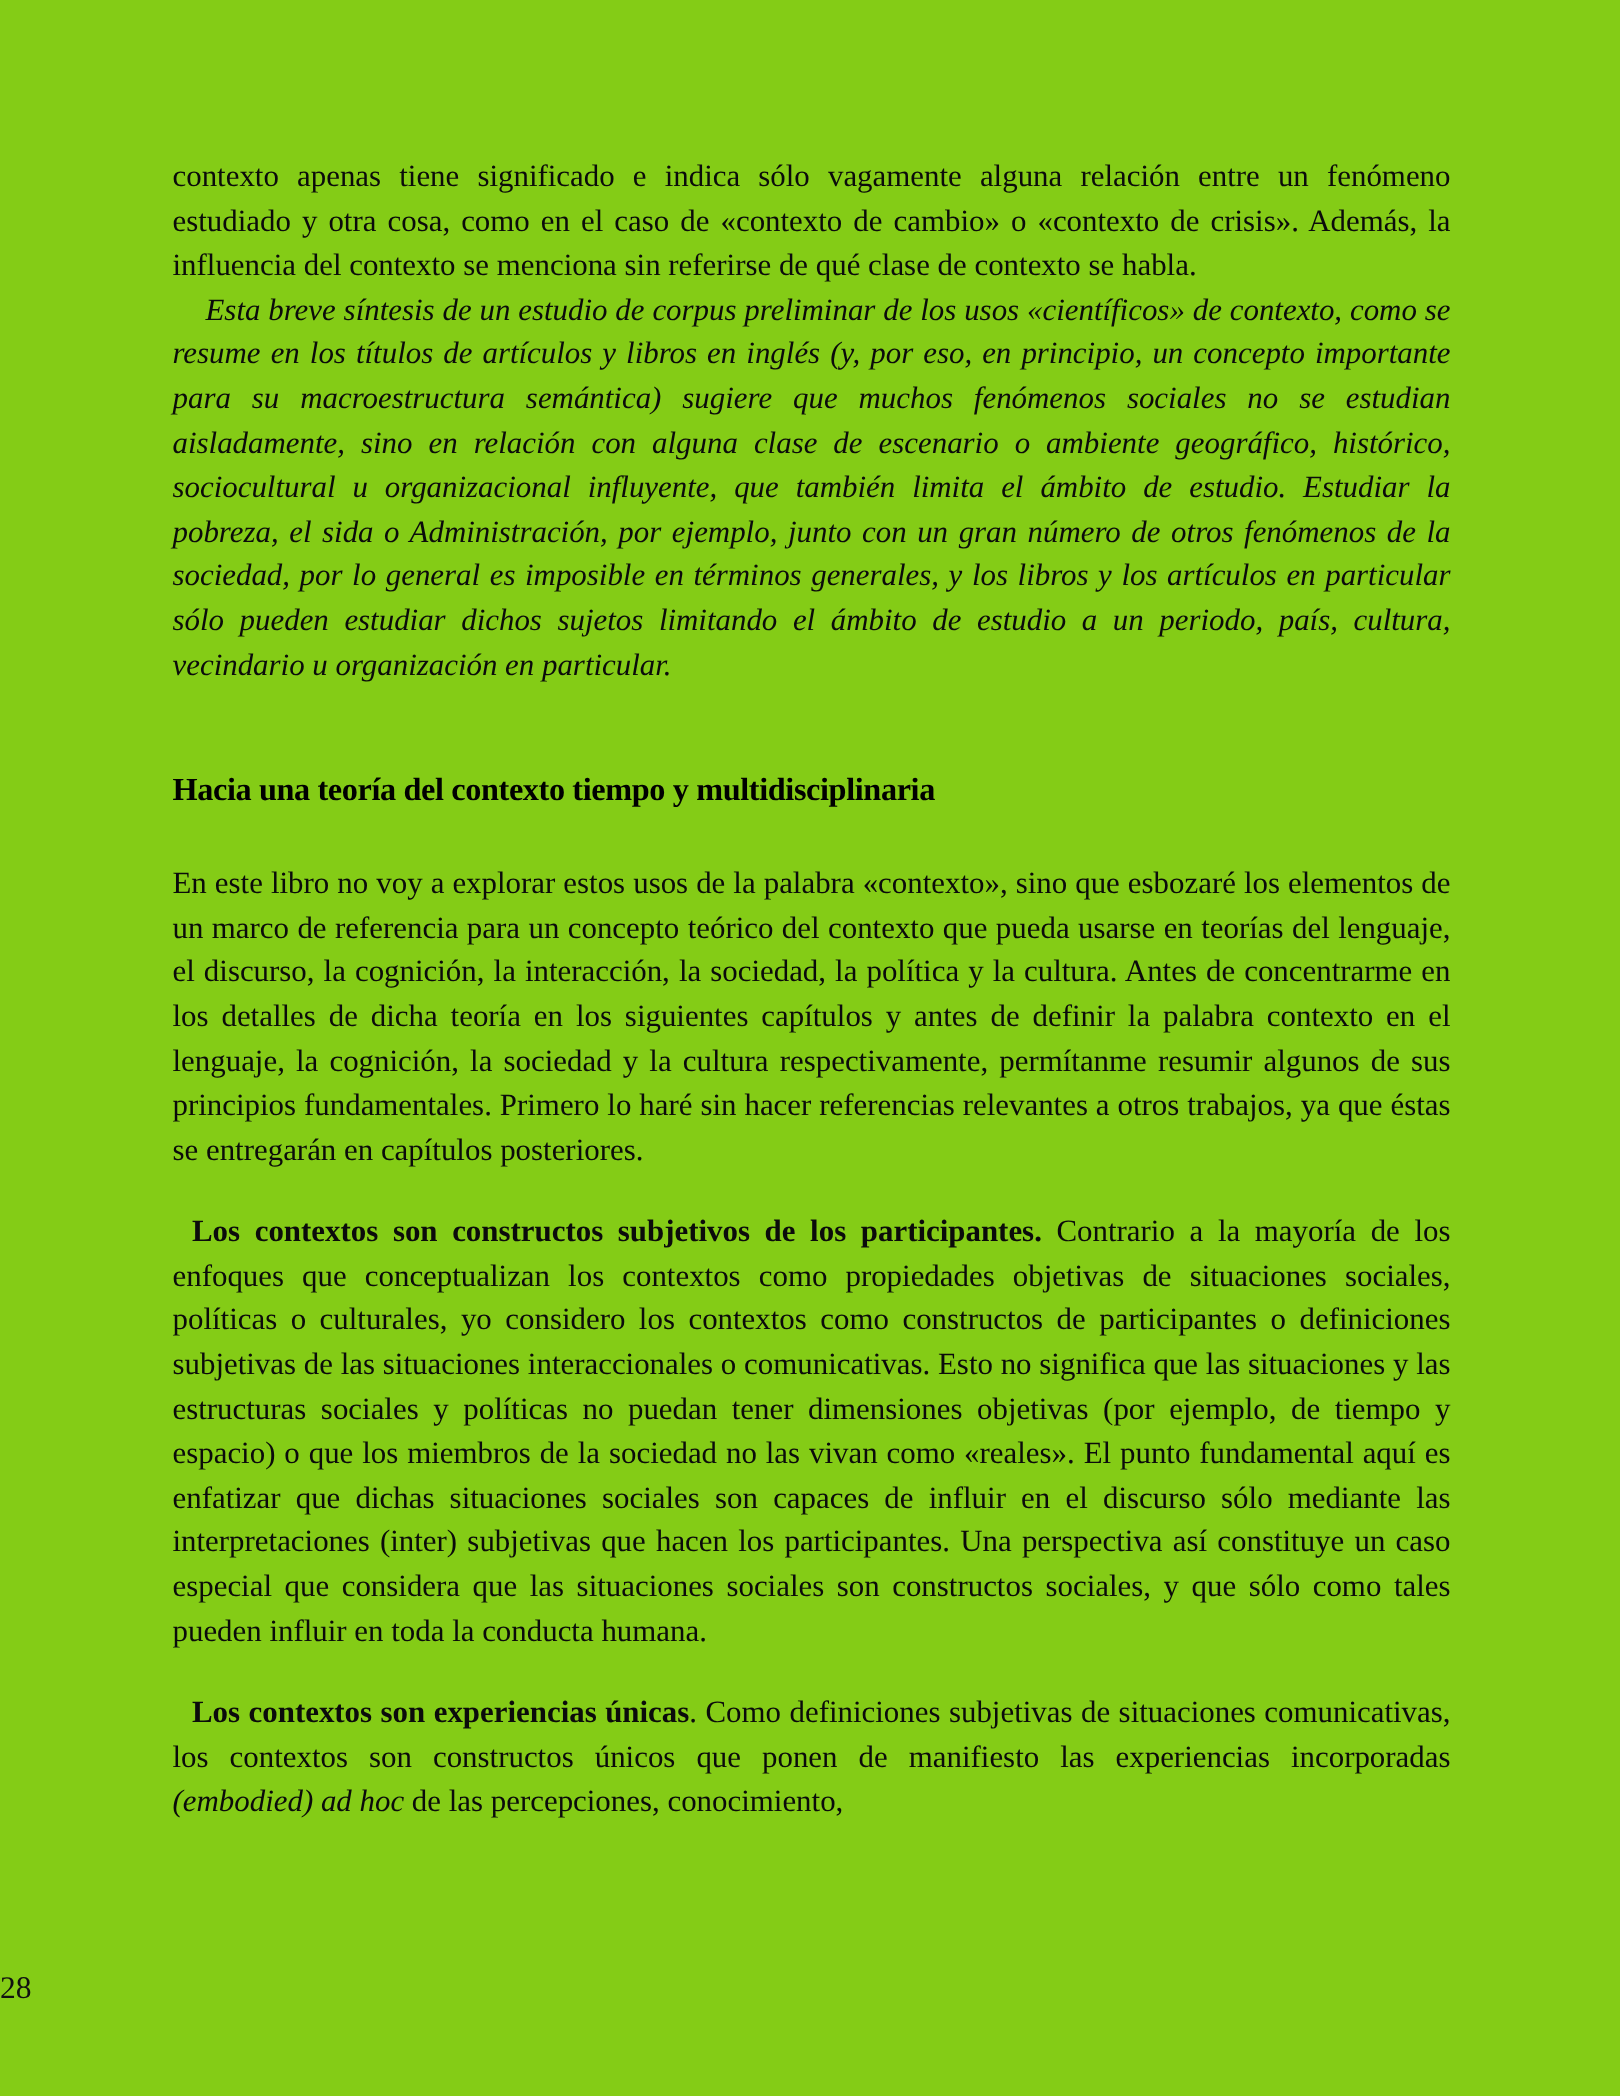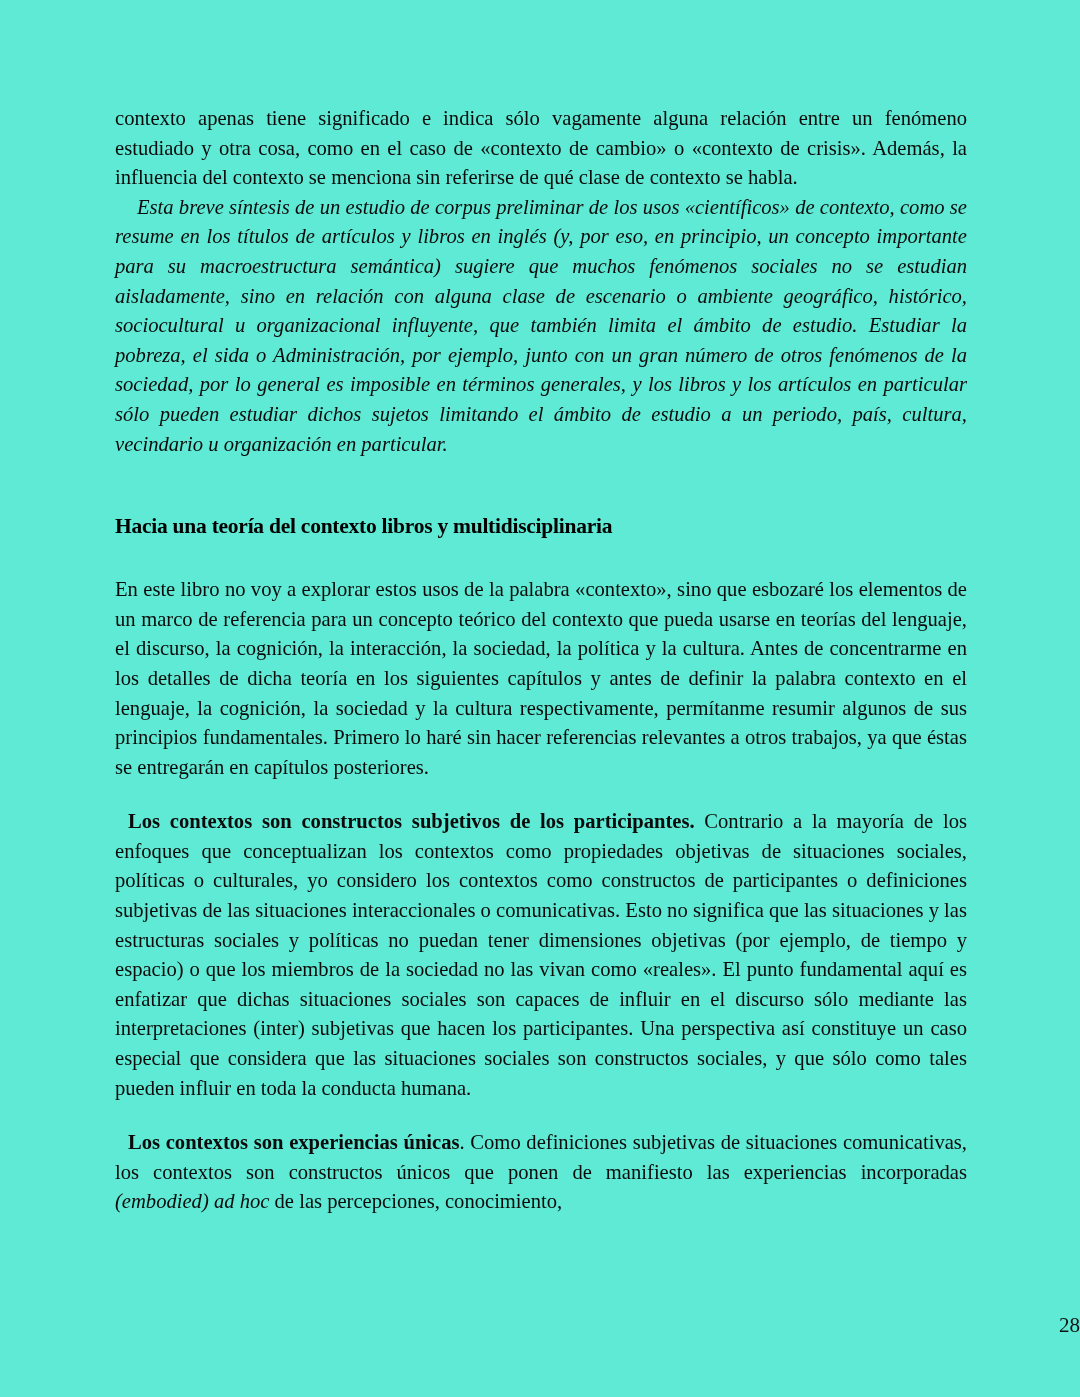--- a/index.html
+++ b/index.html
@@ -4,21 +4,21 @@
 <style>
   html, body {
     margin: 0;
     padding: 0;
     background: #ffffff;
   }
   .page {
     position: relative;
     width: 1080px;
     height: 1397px;
-    background: #5eead4;
+    background: #84cc16;
     box-sizing: border-box;
     font-family: "Liberation Serif", "DejaVu Serif", serif;
     color: #000000;
     overflow: hidden;
   }
   .text-column {
     position: absolute;
     left: 115px;
     top: 104px;
     width: 852px;
@@ -59,40 +59,40 @@
   }
   .ital {
     font-style: italic;
     margin-top: 30px;
   }
   .page-number {
     position: absolute;
     left: 0;
     right: 0;
     top: 1312px;
-    text-align: right;
+    text-align: left;
     font-size: 21px;
     line-height: 26px;
     font-family: "Liberation Serif", "DejaVu Serif", serif;
     color: #111111;
   }
 </style>
 </head>
 <body>
 
 <div class="page">
 
   <div class="text-column">
 
     <p class="body-par">contexto apenas tiene significado e indica sólo vagamente alguna relación entre un fenómeno estudiado y otra cosa, como en el caso de «contexto de cambio» o «contexto de crisis». Además, la influencia del contexto se menciona sin referirse de qué clase de contexto se habla.</p>
 
     <p class="body-par indent-first">Esta breve síntesis de un estudio de corpus preliminar de los usos «científicos» de contexto, como se resume en los títulos de artículos y libros en inglés (y, por eso, en principio, un concepto importante para su macroestructura semántica) sugiere que muchos fenómenos sociales no se estudian aisladamente, sino en relación con alguna clase de escenario o ambiente geográfico, histórico, sociocultural u organizacional influyente, que también limita el ámbito de estudio. Estudiar la pobreza, el sida o Administración, por ejemplo, junto con un gran número de otros fenómenos de la sociedad, por lo general es imposible en términos generales, y los libros y los artículos en particular sólo pueden estudiar dichos sujetos limitando el ámbito de estudio a un periodo, país, cultura, vecindario u organización en particular.</p>
 
     <div class="heading-block">
-      <h2 class="section-heading">Hacia una teoría del contexto libros y multidisciplinaria</h2>
+      <h2 class="section-heading">Hacia una teoría del contexto tiempo y multidisciplinaria</h2>
     </div>
 
     <p class="body-par">En este libro no voy a explorar estos usos de la palabra «contexto», sino que esbozaré los elementos de un marco de referencia para un concepto teórico del contexto que pueda usarse en teorías del lenguaje, el discurso, la cognición, la interacción, la sociedad, la política y la cultura. Antes de concentrarme en los detalles de dicha teoría en los siguientes capítulos y antes de definir la palabra contexto en el lenguaje, la cognición, la sociedad y la cultura respectivamente, permítanme resumir algunos de sus principios fundamentales. Primero lo haré sin hacer referencias relevantes a otros trabajos, ya que éstas se entregarán en capítulos posteriores.</p>
 
     <p class="body-par gap-before"><span class="lead-bold">Los contextos son constructos subjetivos de los participantes.</span><span> Contrario a la mayoría de los enfoques que conceptualizan los contextos como propiedades objetivas de situaciones sociales, políticas o culturales, yo considero los contextos como constructos de participantes o definiciones subjetivas de las situaciones interaccionales o comunicativas. Esto no significa que las situaciones y las estructuras sociales y políticas no puedan tener dimensiones objetivas (por ejemplo, de tiempo y espacio) o que los miembros de la sociedad no las vivan como «reales». El punto fundamental aquí es enfatizar que dichas situaciones sociales son capaces de influir en el discurso sólo mediante las interpretaciones (inter) subjetivas que hacen los participantes. Una perspectiva así constituye un caso especial que considera que las situaciones sociales son constructos sociales, y que sólo como tales pueden influir en toda la conducta humana.</span></p>
 
     <p class="body-par gap-before"><span class="lead-bold">Los contextos son experiencias únicas</span><span>. Como definiciones subjetivas de situaciones comunicativas, los contextos son constructos únicos que ponen de manifiesto las experiencias incorporadas </span><span class="ital">(embodied)</span><span> </span><span class="ital">ad hoc</span><span> de las percepciones, conocimiento,</span></p>
 
   </div>
 

